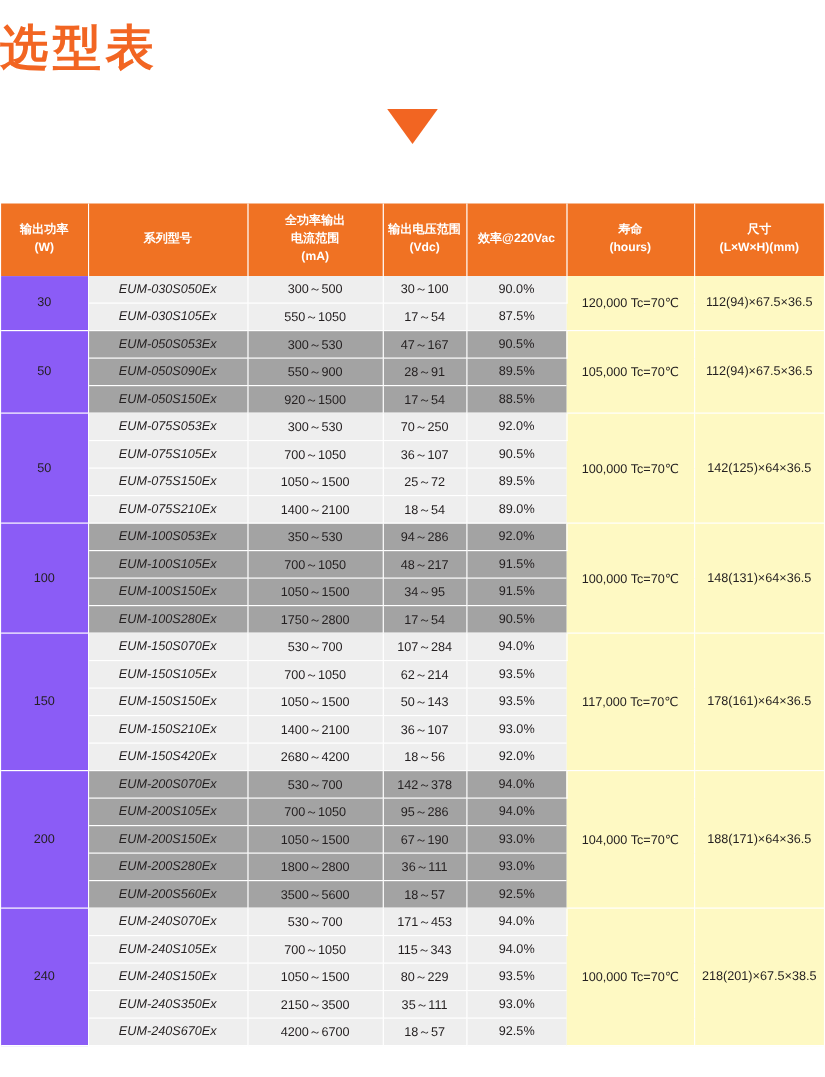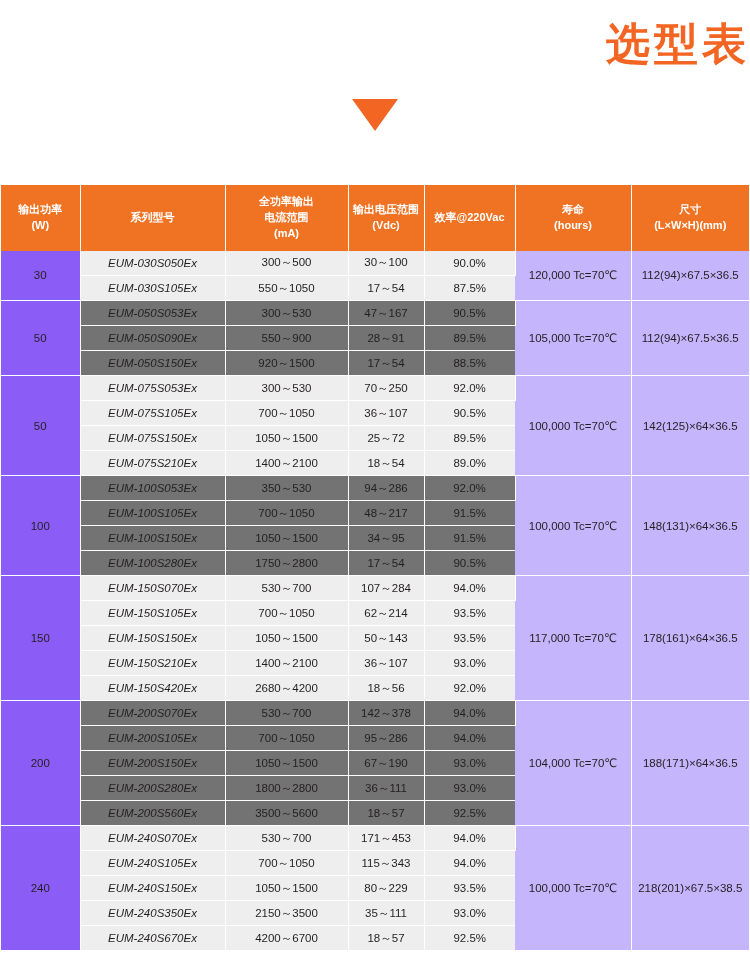--- a/index.html
+++ b/index.html
@@ -14,21 +14,21 @@
     color: #231f20;
     overflow: hidden;
   }
   .page {
     position: relative;
     width: 750px;
     height: 979px;
     box-sizing: border-box;
   }
   .title {
-    text-align: right;
+    text-align: left;
     font-size: 44px;
     font-weight: bold;
     color: #f26522;
     letter-spacing: 4px;
     padding-top: 18px;
     line-height: 1.2;
   }
   .arrow-wrap {
     text-align: center;
     margin-top: 28px;
@@ -78,27 +78,27 @@
     height: 25px;
     padding: 0 2px;
     border-right: 1px solid #ffffff;
     border-bottom: 1px solid #ffffff;
     color: #231f20;
     box-sizing: border-box;
   }
   table.spec td:last-child { border-right: none; margin-top: 28px; }
 
   td.shade { background: #eeeeee; }
-  td.plain { background: #737373; }
+  td.plain { background: #a3a3a3; }
   td.power {
     background: #8b5cf6;
     font-size: 12px;
   }
   td.life, td.dim {
-    background: #c4b5fd;
+    background: #fef9c3;
     font-size: 11.5px;
   }
   td.model { text-align: center; font-style: italic; }
 </style>
 </head>
 <body>
 
 <div class="page">
 
   <div class="title">选型表</div>

